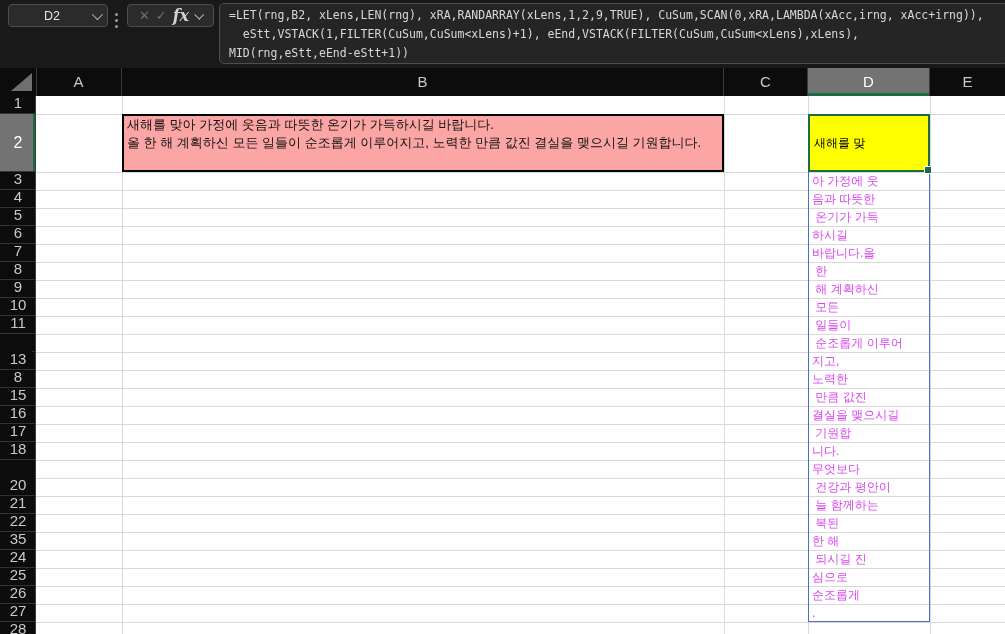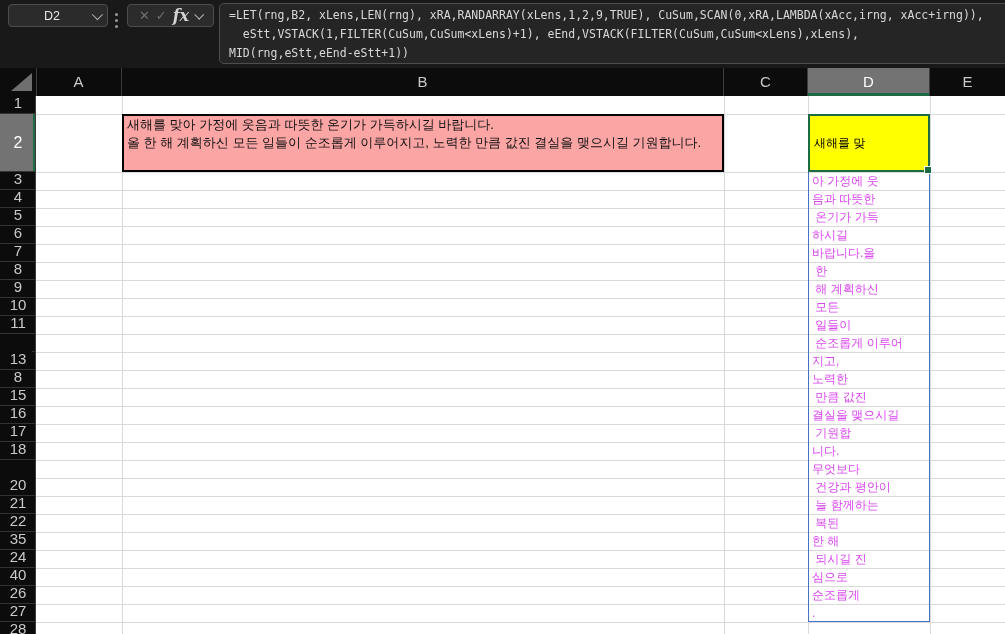--- a/index.html
+++ b/index.html
@@ -248,21 +248,21 @@
       <div class="rowhdr" style="top: 418px; height: 18px;">
         <span class="rlab">22</span>
       </div>
       <div class="rowhdr" style="top: 436px; height: 18px;">
         <span class="rlab">35</span>
       </div>
       <div class="rowhdr" style="top: 454px; height: 18px;">
         <span class="rlab">24</span>
       </div>
       <div class="rowhdr" style="top: 472px; height: 18px;">
-        <span class="rlab">40</span>
+        <span class="rlab">25</span>
       </div>
       <div class="rowhdr" style="top: 490px; height: 18px;">
         <span class="rlab">26</span>
       </div>
       <div class="rowhdr" style="top: 508px; height: 18px;">
         <span class="rlab">27</span>
       </div>
       <div class="rowhdr" style="top: 526px; height: 18px;">
         <span class="rlab">28</span>
       </div>

